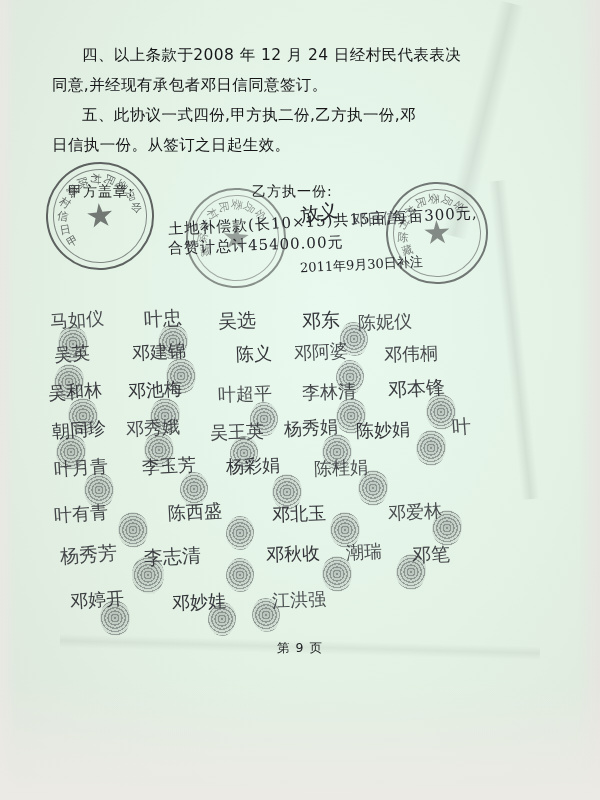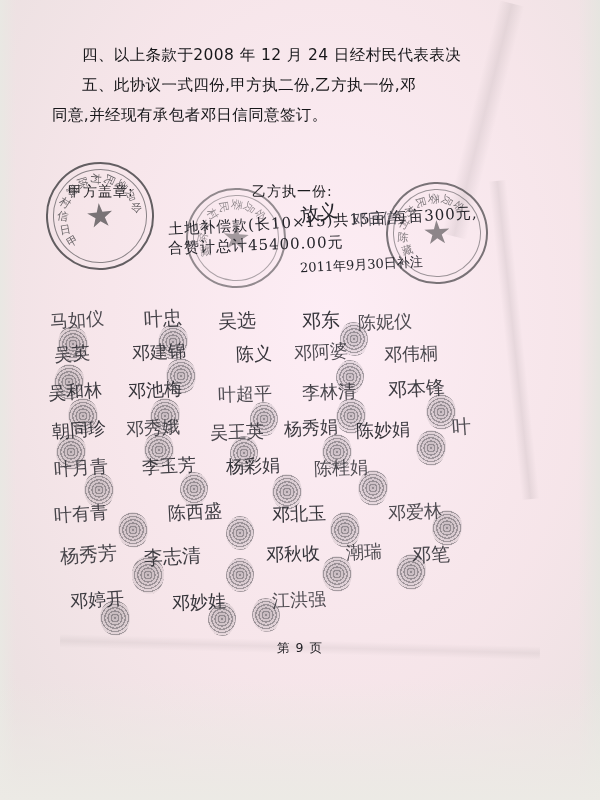--- a/index.html
+++ b/index.html
@@ -11,21 +11,21 @@
     width: 600px;
     height: 800px;
     overflow: hidden;
     font-family: "DejaVu Sans", sans-serif;
   }
 
   #page {
     position: relative;
     width: 600px;
     height: 800px;
-    background: #ec4899;
+    background: #22c55e;
     overflow: hidden;
   }
 
   
   #paper-tint {
     position: absolute;
     inset: 0;
     background:
       radial-gradient(ellipse at 55% 40%, rgba(255,255,255,0.9) 0%, rgba(247,246,242,0.9) 55%, rgba(232,231,226,0.95) 100%);
     pointer-events: none;
@@ -218,22 +218,23 @@
 <div id="page">
 
   <div id="paper-tint"></div>
 
   <div class="crease" id="crease-1"></div>
   <div class="crease" id="crease-2"></div>
   <div class="crease" id="crease-3"></div>
 
   <div id="doc-body">
     <div class="para indent">四、以上条款于2008 年 12 月 24 日经村民代表表决</div>
+    <div class="para">同意,并经现有承包者邓日信同意签订。</div>
     <div class="para indent">五、此协议一式四份,甲方执二份,乙方执一份,邓</div>
-    <div class="para">同意,并经现有承包者邓日信同意签订。</div>
+    <div class="para">日信执一份。从签订之日起生效。</div>
   </div>
 
   <div class="stamp-label" id="label-party-a">甲方盖章:</div>
   <div class="stamp-label" id="label-party-b">乙方执一份:</div>
 
   <div class="seal" id="seal-a">
     <div class="rim-inner"></div>
     <div class="seal-star"></div>
     <div class="seal-ring-text" id="seal-a-ring">
         <span style="transform: rotate(-115deg) translate(0px, -42px) rotate(90deg);">甲</span>

